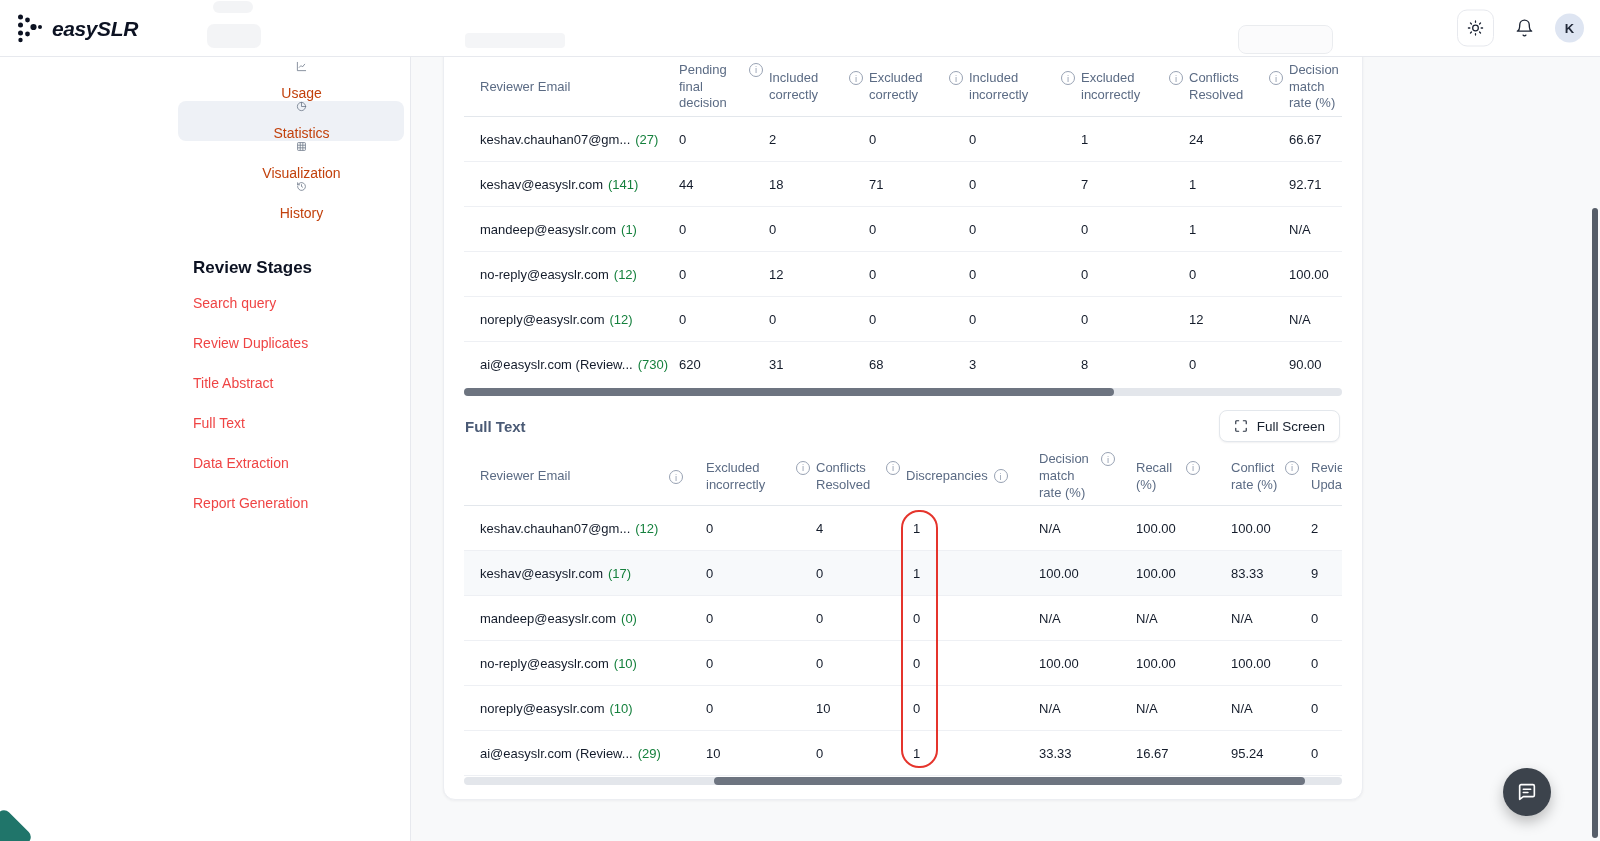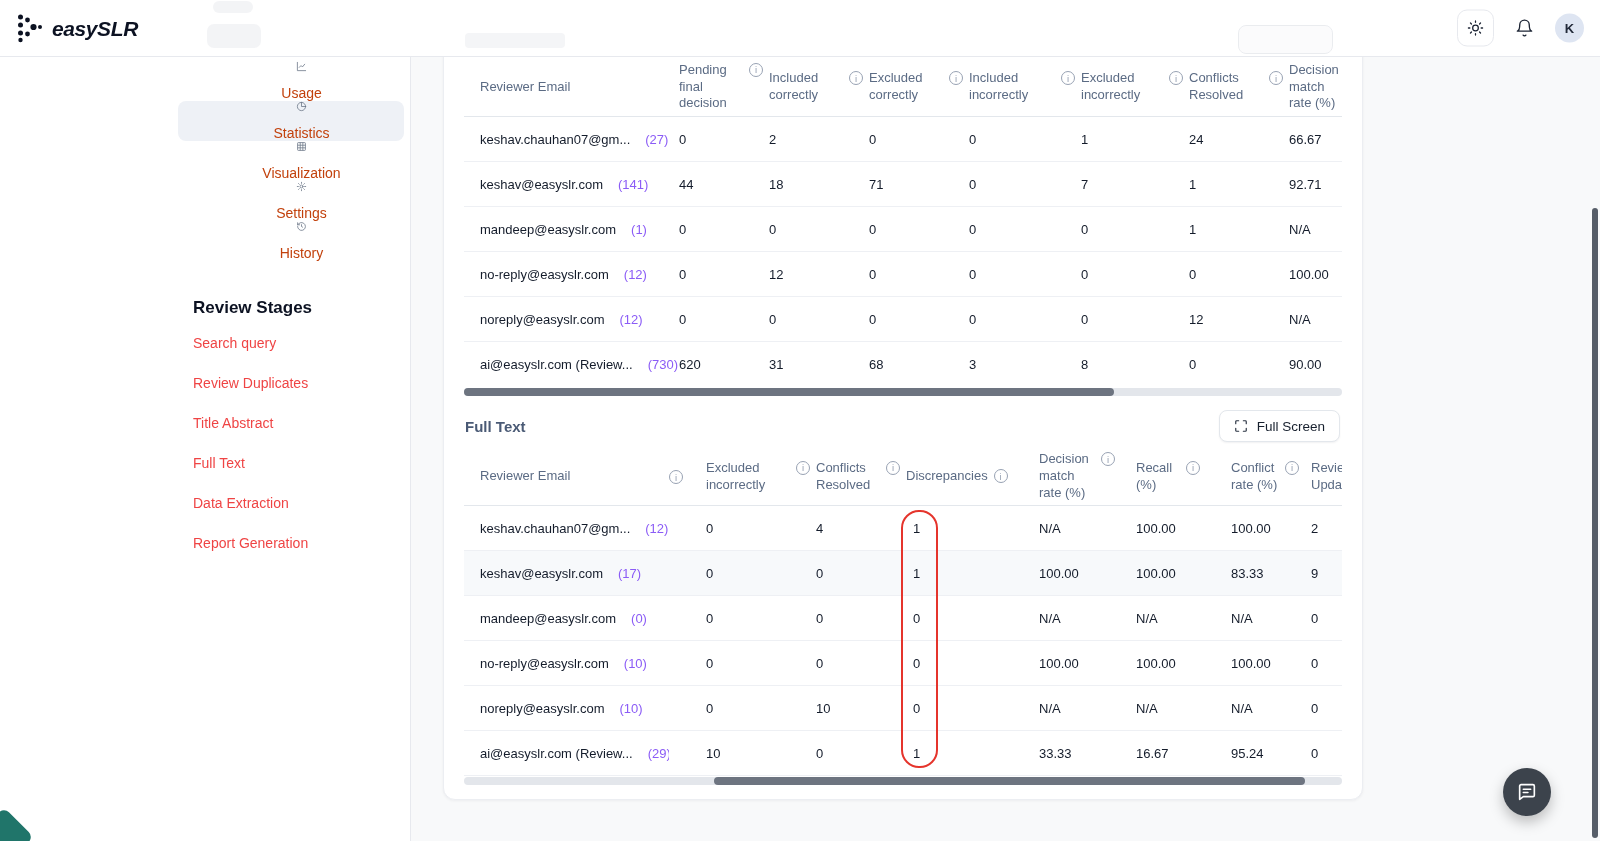--- a/index.html
+++ b/index.html
@@ -62,22 +62,22 @@
   .trow:last-of-type { border-bottom:none; }
   .trow.shaded { background:#f7f9fb; }
   .hcell { display:flex; gap:6px; align-items:flex-start; padding-right:6px; }
   .hcell span { line-height:1.3; }
   .first { padding-left:16px; }
   .w56 { width:56px; }
   .info { flex:0 0 auto; width:14px; height:14px; border:1.2px solid #98a2b3; border-radius:50%;
     color:#98a2b3; font-size:9.5px; font-style:normal; display:inline-flex; align-items:center;
     justify-content:center; margin-top:1px; cursor:pointer; }
   .info::after { content:"i"; }
-  .email-cell { padding-left:16px; display:flex; gap:15px; white-space:nowrap; overflow:hidden; }
-  .count { color:#8b5cf6; cursor:pointer; }
+  .email-cell { padding-left:16px; display:flex; gap:5px; white-space:nowrap; overflow:hidden; }
+  .count { color:#15803d; cursor:pointer; }
   .cell { white-space:nowrap; }
   .scrollbar { height:8px; background:#e3e6eb; border-radius:8px; margin-top:1px;
     position:relative; width:878px; }
   .scrollbar .thumb { position:absolute; top:0; bottom:0; background:#6d7480; border-radius:8px; cursor:pointer; }
   .sb1 .thumb { left:0; width:74%; }
   .sb2 .thumb { left:28.5%; width:67.3%; }
 
   .section-row { display:flex; justify-content:space-between; align-items:center;
     margin:14px 1px 6px 1px; height:32px; }
   .section-title { color:#4a5a75; font-size:15px; font-weight:700; }
@@ -150,27 +150,20 @@
       <span>Statistics</span>
     </div>
     <div class="nav-item">
       <svg width="17" height="17" viewBox="0 0 24 24" fill="none" stroke-width="1.7" stroke-linejoin="round">
           <rect x="3.5" y="3.5" width="17" height="17" rx="1.5"></rect>
           <path d="M3.5 9.2h17M3.5 14.9h17M9.2 3.5v17M14.9 3.5v17"></path>
         </svg>
       <span>Visualization</span>
     </div>
     <div class="nav-item">
-      <svg width="17" height="17" viewBox="0 0 24 24" fill="none" stroke-width="1.7" stroke-linecap="round">
-          <circle cx="12" cy="12" r="3.2"></circle>
-          <path d="M12 2.8v2.4M12 18.8v2.4M2.8 12h2.4M18.8 12h2.4M5.5 5.5l1.7 1.7M16.8 16.8l1.7 1.7M5.5 18.5l1.7-1.7M16.8 7.2l1.7-1.7"></path>
-        </svg>
-      <span>Settings</span>
-    </div>
-    <div class="nav-item">
       <svg width="17" height="17" viewBox="0 0 24 24" fill="none" stroke-width="1.7" stroke-linecap="round" stroke-linejoin="round">
           <path d="M3.5 12a8.5 8.5 0 1 0 2.6-6.1L3.5 8.3"></path>
           <path d="M3.5 3.8v4.5H8"></path>
           <path d="M12 8v4l2.5 1.5"></path>
         </svg>
       <span>History</span>
     </div>
   </div>
 
   <div class="rs-title">Review Stages</div>

